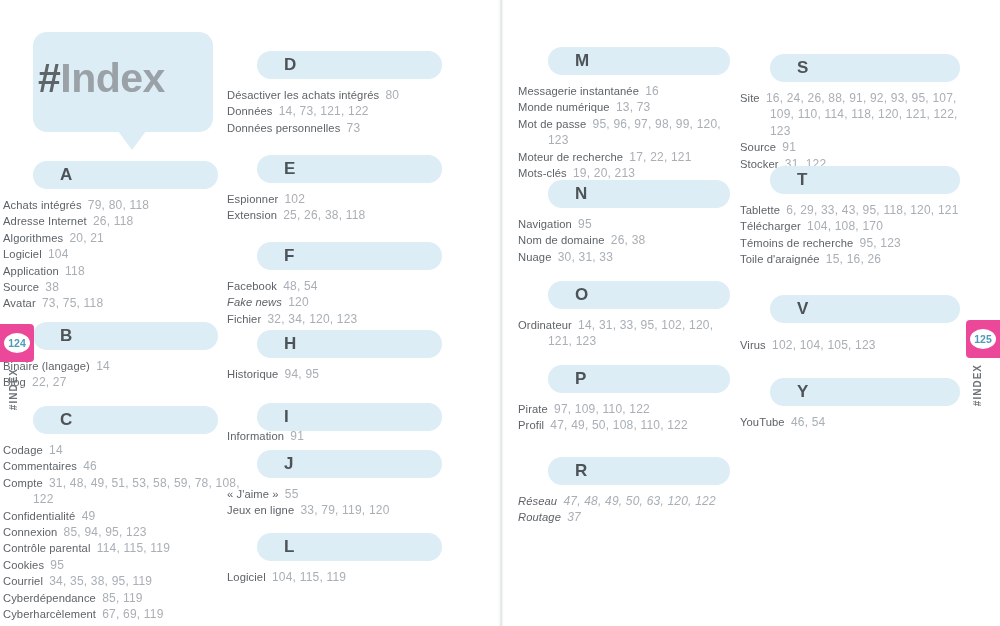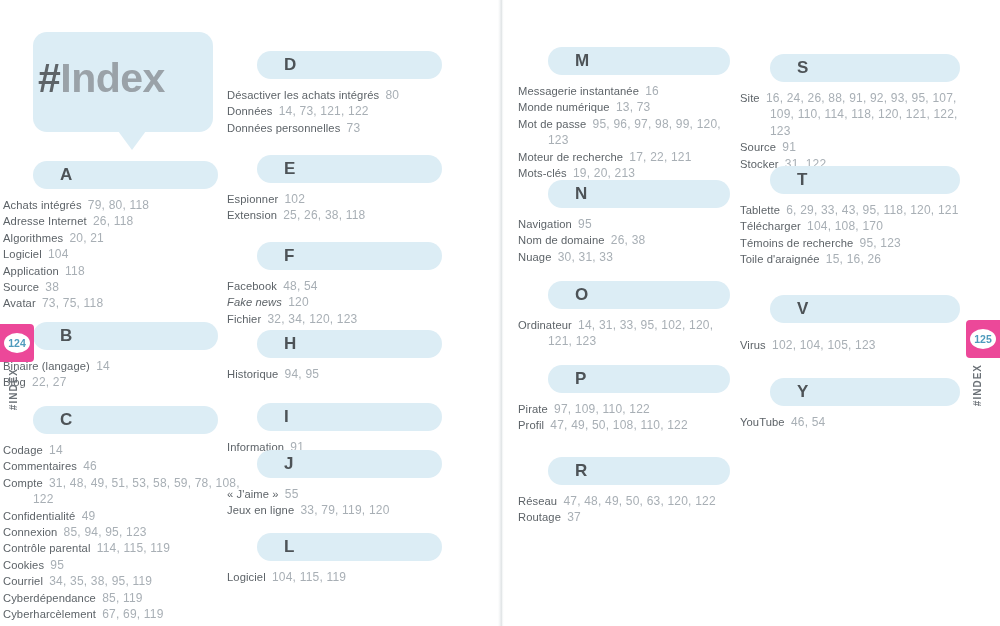--- a/index.html
+++ b/index.html
@@ -231,21 +231,21 @@
       </div>
       <div class="letter-pill" style="top: 330px;">
         <span class="letter">H</span>
       </div>
       <div class="entries" style="top: 366px;">
         <div class="entry hang"><span class="term">Historique</span><span>&nbsp;&nbsp;</span><span class="pages">94, 95</span></div>
       </div>
       <div class="letter-pill" style="top: 403px;">
         <span class="letter">I</span>
       </div>
-      <div class="entries" style="top: 439px;">
+      <div class="entries" style="top: 428px;">
         <div class="entry hang"><span class="term">Information</span><span>&nbsp;&nbsp;</span><span class="pages">91</span></div>
       </div>
       <div class="letter-pill" style="top: 450px;">
         <span class="letter">J</span>
       </div>
       <div class="entries" style="top: 486px;">
         <div class="entry hang"><span class="term">« J'aime »</span><span>&nbsp;&nbsp;</span><span class="pages">55</span></div>
         <div class="entry hang"><span class="term">Jeux en ligne</span><span>&nbsp;&nbsp;</span><span class="pages">33, 79, 119, 120</span></div>
       </div>
       <div class="letter-pill" style="top: 533px;">
@@ -283,21 +283,21 @@
       <div class="letter-pill" style="top: 365px;">
         <span class="letter">P</span>
       </div>
       <div class="entries" style="top: 401px;">
         <div class="entry hang"><span class="term">Pirate</span><span>&nbsp;&nbsp;</span><span class="pages">97, 109, 110, 122</span></div>
         <div class="entry hang"><span class="term">Profil</span><span>&nbsp;&nbsp;</span><span class="pages">47, 49, 50, 108, 110, 122</span></div>
       </div>
       <div class="letter-pill" style="top: 457px;">
         <span class="letter">R</span>
       </div>
-      <div class="entries" style="top: 493px;">
+      <div class="entries" style="top: 493px; font-style: italic;">
         <div class="entry hang"><span class="term">Réseau</span><span>&nbsp;&nbsp;</span><span class="pages">47, 48, 49, 50, 63, 120, 122</span></div>
         <div class="entry hang"><span class="term">Routage</span><span>&nbsp;&nbsp;</span><span class="pages">37</span></div>
       </div>
     </div>
   <div class="column" id="col-4">
       <div class="letter-pill" style="top: 54px;">
         <span class="letter">S</span>
       </div>
       <div class="entries" style="top: 90px;">
         <div class="entry hang"><span class="term">Site</span><span>&nbsp;&nbsp;</span><span class="pages">16, 24, 26, 88, 91, 92, 93, 95, 107, 109, 110, 114, 118, 120, 121, 122, 123</span></div>

